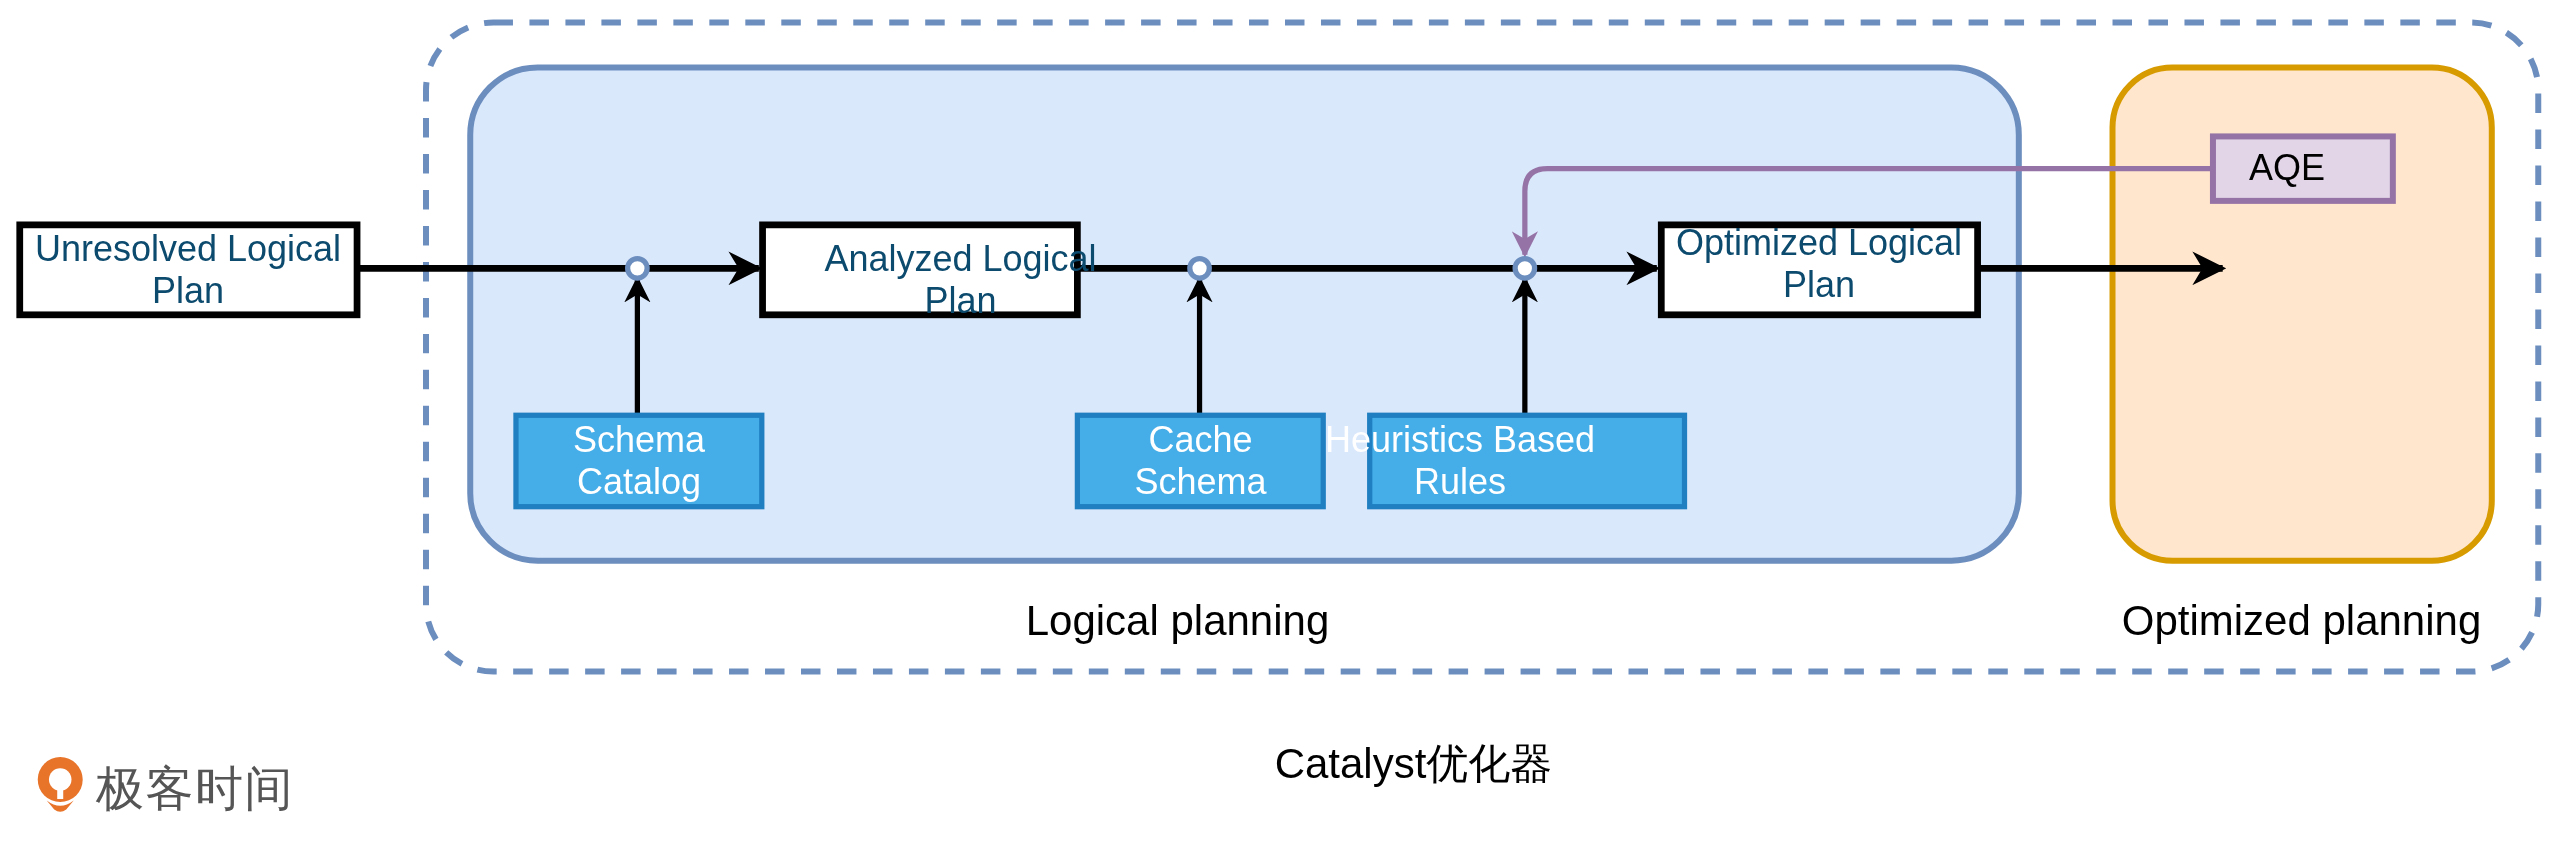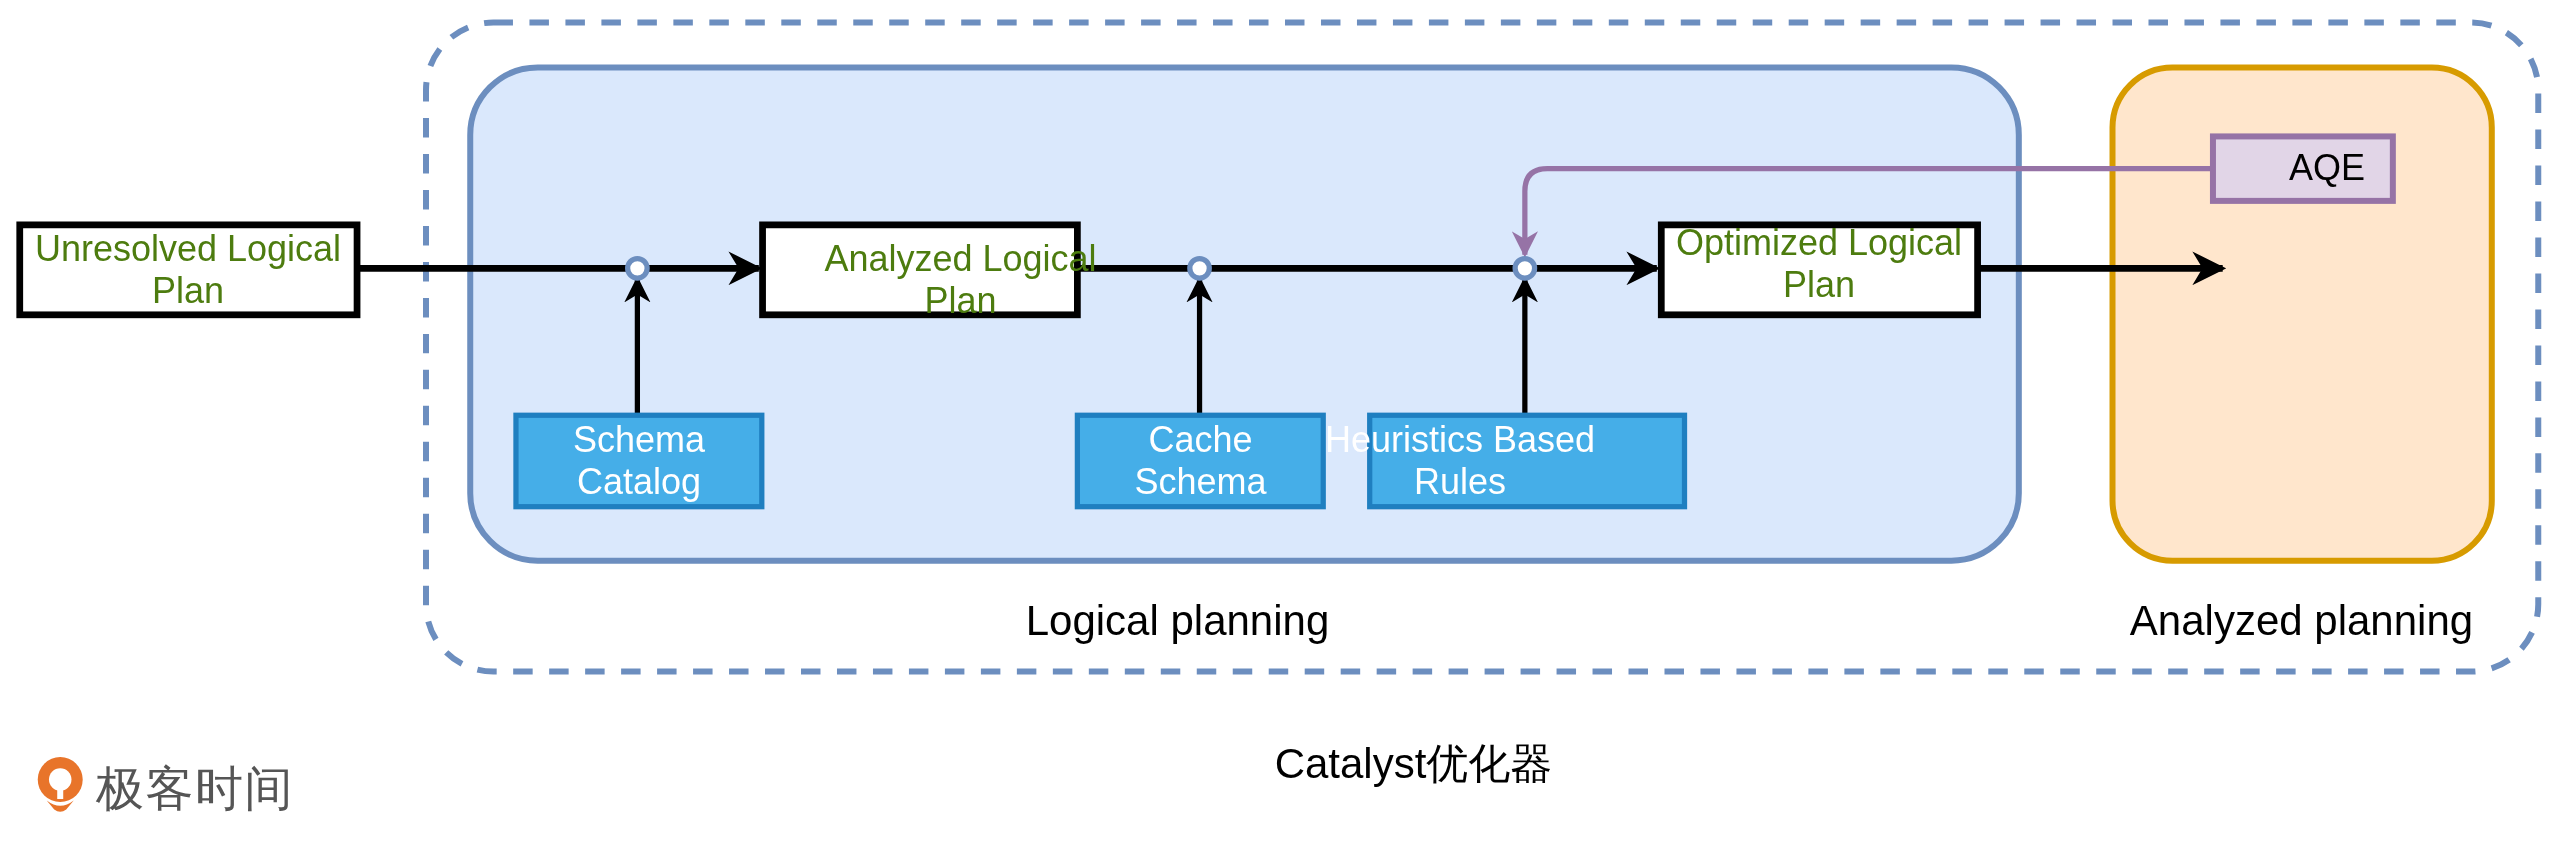--- a/index.html
+++ b/index.html
@@ -1,19 +1,19 @@
 <!DOCTYPE html>
 <html style="font-size:12px"><head>
 <meta charset="utf-8">
 <style>
   html, body { margin:0; padding:0; background:#ffffff; }
   body { width:2576px; height:847px; position:relative; overflow:hidden; font-family:"Liberation Sans", sans-serif; }
   svg { position:absolute; left:0; top:0; }
   .lbl { position:absolute; display:flex; align-items:center; justify-content:center; text-align:center; line-height:1.18; }
-  .plan { color:#4d7c0f; font-size:36px; }
+  .plan { color:#0c4a6e; font-size:36px; }
   .src { color:#ffffff; font-size:36px; }
   .aqe { color:#000; font-size:36px; }
   .area { color:#000; font-size:42px; white-space:nowrap; }
   .title { color:#000; font-size:42px; white-space:nowrap; }
   .logo-text { position:absolute; left:96px; top:757px; font-size:48px; color:#555555; font-weight:normal; letter-spacing:1.5px; }
 </style>
 </head>
 <body>
 
 <svg width="2576" height="847" viewBox="0 0 3436 1130">
@@ -68,21 +68,21 @@
 </svg>
 
 <div class="lbl plan" style="left:22.5px; top:228px; width:331px; height:84px;">Unresolved Logical Plan</div>
 <div class="lbl plan" style="left:765px; top:228px; width:309px; height:104px;margin-left:41px;">Analyzed Logical Plan</div>
 <div class="lbl plan" style="left:1664px; top:228px; width:310px; height:72px;">Optimized Logical Plan</div>
 
 <div class="lbl src" style="left:555px; top:417px; width:168px; height:88px;">Schema Catalog</div>
 <div class="lbl src" style="left:1110px; top:417px; width:181px; height:88px;">Cache Schema</div>
 <div class="lbl src" style="left:1305px; top:417px; width:310px; height:88px;">Heuristics Based Rules</div>
 
-<div class="lbl aqe" style="left:2216px; top:139px; width:142px; height:58px;padding-left:40px;">AQE</div>
+<div class="lbl aqe" style="left:2216px; top:139px; width:142px; height:58px;">AQE</div>
 
 <div class="lbl area" style="left:945px; top:592px; width:465px; height:57px;">Logical planning</div>
-<div class="lbl area" style="left:2084px; top:592px; width:435px; height:57px;">Analyzed planning</div>
+<div class="lbl area" style="left:2084px; top:592px; width:435px; height:57px;">Optimized planning</div>
 
 <div class="lbl title" style="left:1170px; top:735px; width:487px; height:57px;">Catalyst优化器</div>
 
 <div class="logo-text">极客时间</div>
 
 
 </body></html>

